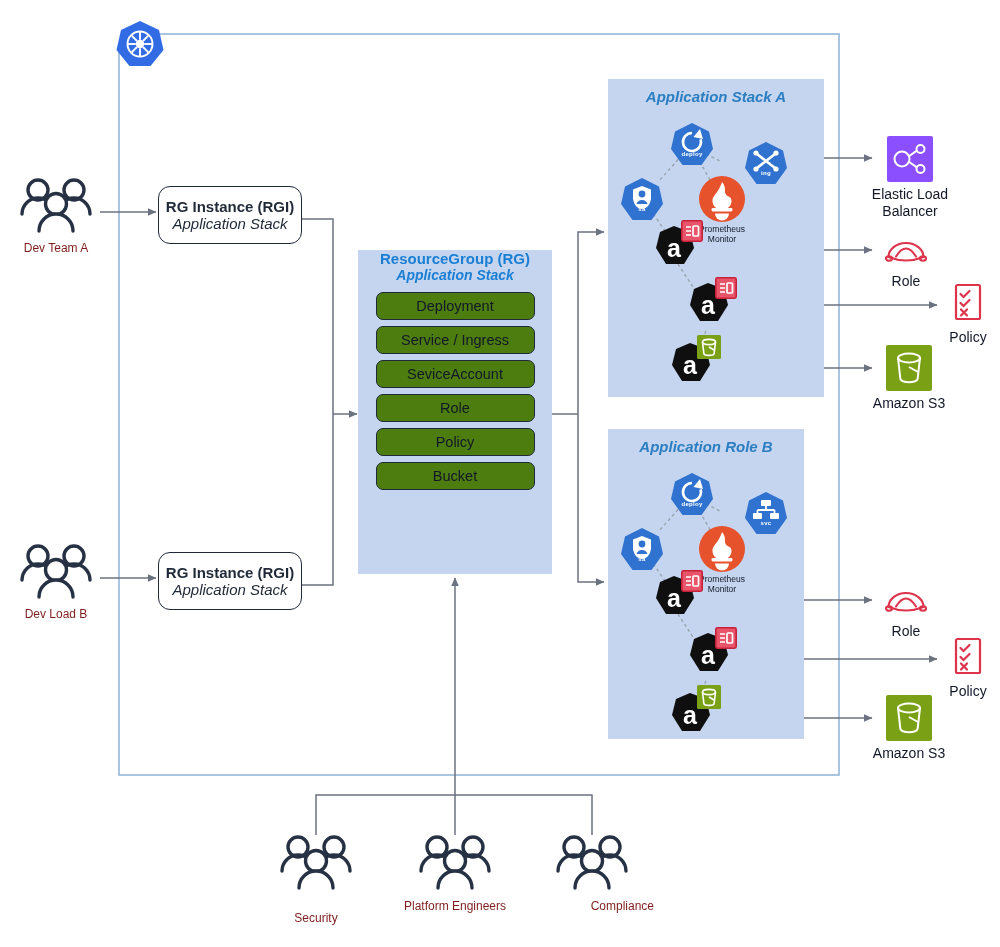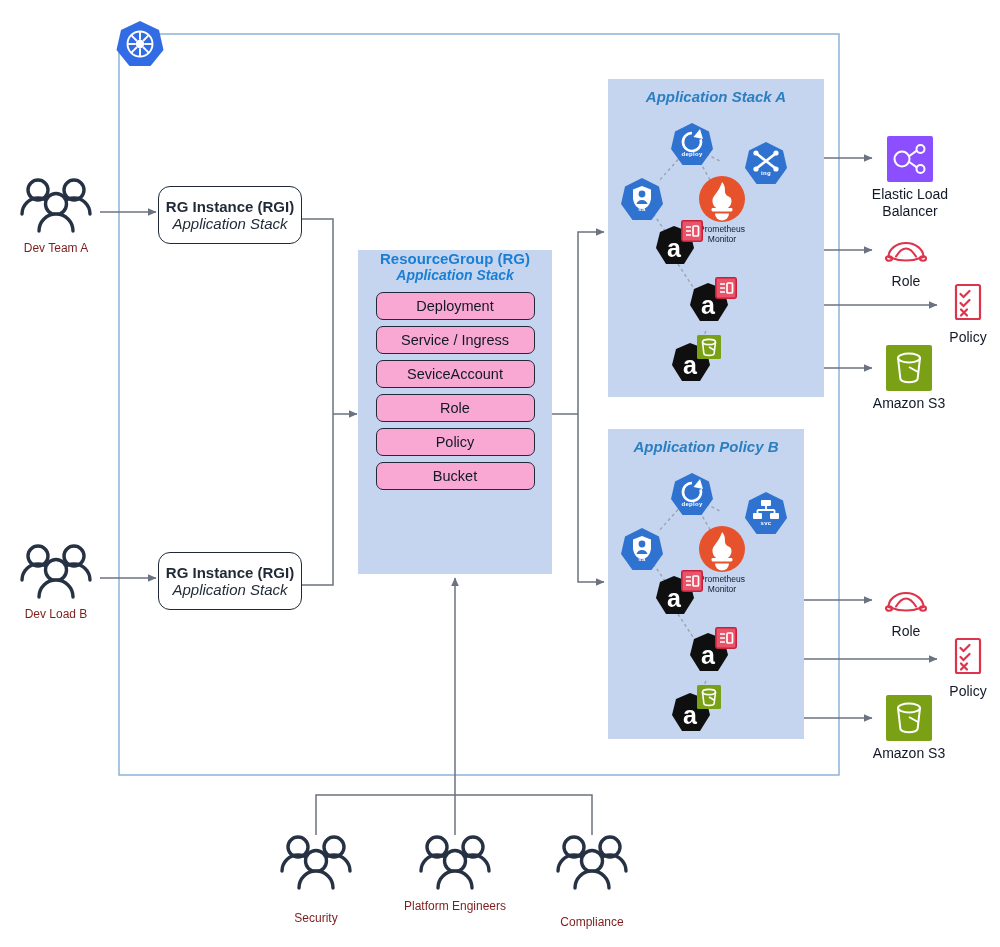--- a/index.html
+++ b/index.html
@@ -5,21 +5,21 @@
   html,body{margin:0;padding:0;background:#ffffff;}
   body{width:1000px;height:947px;position:relative;overflow:hidden;
        font-family:"Liberation Sans","DejaVu Sans",sans-serif;color:#1f2937;}
   .abs{position:absolute;}
   .stackbox{background:#c5d5ef;box-sizing:border-box;}
   .stack-title{color:#2b7ec1;font-style:italic;font-weight:bold;font-size:15px;
      text-align:center;width:100%;}
   .rgbox{background:#c5d5ef;box-sizing:border-box;}
   .rg-title{color:#1a7fd4;font-weight:bold;font-size:15px;text-align:center;}
   .rg-sub{color:#1a7fd4;font-weight:bold;font-style:italic;font-size:14px;text-align:center;}
-  .rg-item{background:#f9a8d4;border:1.6px solid #1f2937;border-radius:7px;
+  .rg-item{background:#4d7c0f;border:1.6px solid #1f2937;border-radius:7px;
      height:26px;line-height:26px;text-align:center;font-size:14.5px;color:#111827;
      margin:0 auto 6px auto;width:157px;}
   .rgi{background:#ffffff;border:1.8px solid #1f2937;border-radius:12px;
      box-sizing:border-box;text-align:center;display:flex;flex-direction:column;
      justify-content:center;}
   .rgi .l1{font-weight:bold;font-size:15px;}
   .rgi .l2{font-style:italic;font-size:15px;}
   .caption{text-align:center;font-size:12px;color:#7f1d1d;}
   .caption2{text-align:center;font-size:14px;color:#111827;line-height:17px;}
   .hex{position:absolute;}
@@ -233,21 +233,21 @@
       <g stroke="#fff" stroke-width="1.6" fill="none">
         <ellipse cx="12" cy="7" rx="6.5" ry="2.6"></ellipse>
         <path d="M5.5 7 L6.8 18 a5.2 2.4 0 0 0 10.4 0 L18.5 7"></path>
         <path d="M12 12 L17 15"></path>
       </g>
     </svg>
   </div>
 </div>
 
 <div class="abs stackbox" style="left:608px;top:429px;width:196px;height:310px;">
-  <div class="stack-title" style="margin-top:9px;">Application Policy B</div>
+  <div class="stack-title" style="margin-top:9px;">Application Role B</div>
 
   <svg class="abs" style="left:0;top:0;width:196px;height:310px;">
     <path class="edge" d="M82,67 L112,82"></path>
     <path class="edge" d="M82,67 L50,103"></path>
     <path class="edge" d="M86,72 L106,108"></path>
     <path class="edge" d="M42,130 L66,165"></path>
     <path class="edge" d="M70,185 L98,228"></path>
     <path class="edge" d="M98,252 L82,285"></path>
   </svg>
 
@@ -463,14 +463,14 @@
   <svg width="88" height="62" viewBox="0 0 88 62">
     <g stroke="#263244" stroke-width="3.4" fill="none" stroke-linecap="round">
       <circle cx="26" cy="14" r="10"></circle>
       <path d="M10 38 a16 16 0 0 1 32 0"></path>
       <circle cx="62" cy="14" r="10"></circle>
       <path d="M46 38 a16 16 0 0 1 32 0"></path>
       <circle cx="44" cy="28" r="10.5" fill="#fff"></circle>
       <path d="M27 55 a17 17 0 0 1 34 0" fill="#fff"></path>
     </g>
   </svg>
-  <div class="caption" style="margin-top:20px;white-space:nowrap;margin-left:-18px;width:124px;">Compliance</div>
+  <div class="caption" style="margin-top:4px;white-space:nowrap;margin-left:-18px;width:124px;text-align:right;">Compliance</div>
 </div>
 
 </body></html>

